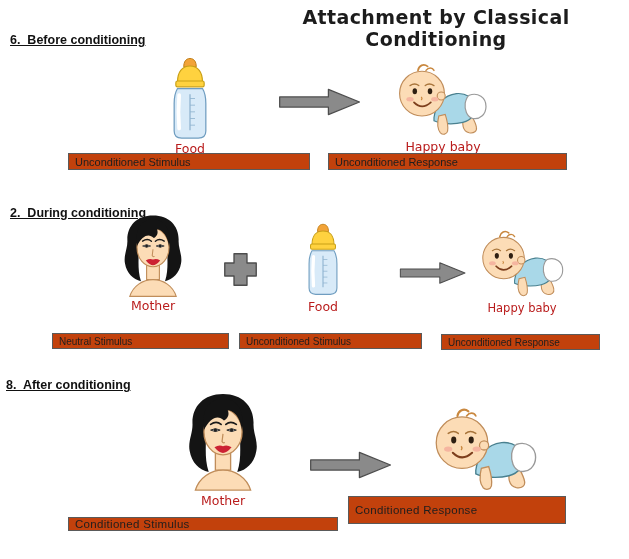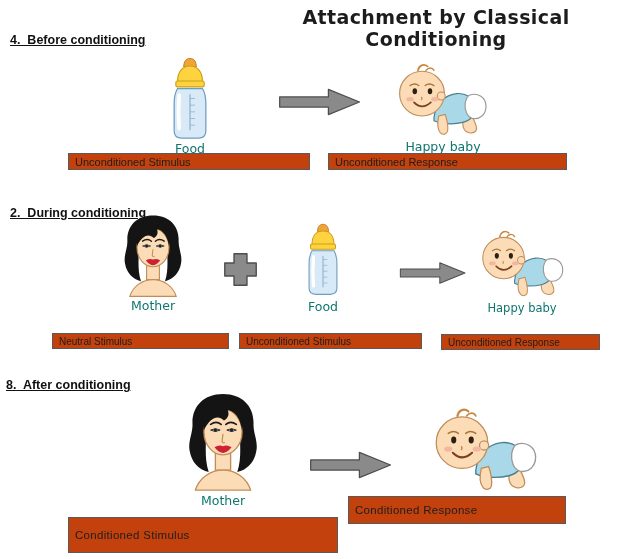--- a/index.html
+++ b/index.html
@@ -35,21 +35,21 @@
     white-space: pre;
   }
 
   .figure { position: absolute; }
   .figure svg { width: 100%; height: 100%; display: block; }
 
   .caption {
     position: absolute;
     text-align: center;
     font-size: 12.5px;
-    color: #0f766e;
+    color: #b91c1c;
     font-family: "DejaVu Sans", sans-serif;
   }
   .caption.small { font-size: 11.5px; }
 
   .label-box {
     position: absolute;
     border: 1px solid #5a5a5a;
     background: #c2410c;
     display: flex;
     align-items: center;
@@ -132,21 +132,21 @@
     <symbol id="sym-plus" viewBox="0 0 40 40">
       <path class="arrow-shape" d="M13,3 L27,3 L27,13 L37,13 L37,27 L27,27 L27,37 L13,37 L13,27 L3,27 L3,13 L13,13 Z"></path>
     </symbol>
   </defs>
 </svg>
 
 <div class="canvas">
 
   <div class="title">Attachment by Classical Conditioning</div>
 
-  <div class="heading" style="left:10px; top:33px;">4.  Before conditioning</div>
+  <div class="heading" style="left:10px; top:33px;">6.  Before conditioning</div>
 
   <div class="figure" style="left:165px; top:56px; width:50px; height:85px;">
     <svg viewBox="0 0 60 100">
         <use href="#sym-bottle"></use>
       </svg>
   </div>
   <div class="caption" style="left:152px; top:141px; width:76px;">Food</div>
 
   <div class="figure" style="left:278px; top:86px; width:84px; height:32px;">
     <svg viewBox="0 0 100 36">
@@ -228,20 +228,20 @@
       </svg>
   </div>
 
   <div class="figure" style="left:428px; top:404px; width:114px; height:92px;">
     <svg viewBox="0 0 120 100">
         <use href="#sym-baby"></use>
       </svg>
   </div>
   <div class="caption" style="left:450px; top:495px; width:95px;">Happy baby</div>
 
-  <div class="label-box wide" style="left:68px; top:517px; width:270px; height:36px;">
+  <div class="label-box wide" style="left:68px; top:517px; width:270px; height:14px;">
     <span>Conditioned Stimulus</span>
   </div>
   <div class="label-box wide" style="left:348px; top:496px; width:218px; height:28px;">
     <span>Conditioned Response</span>
   </div>
 
 </div>
 
 </body></html>

